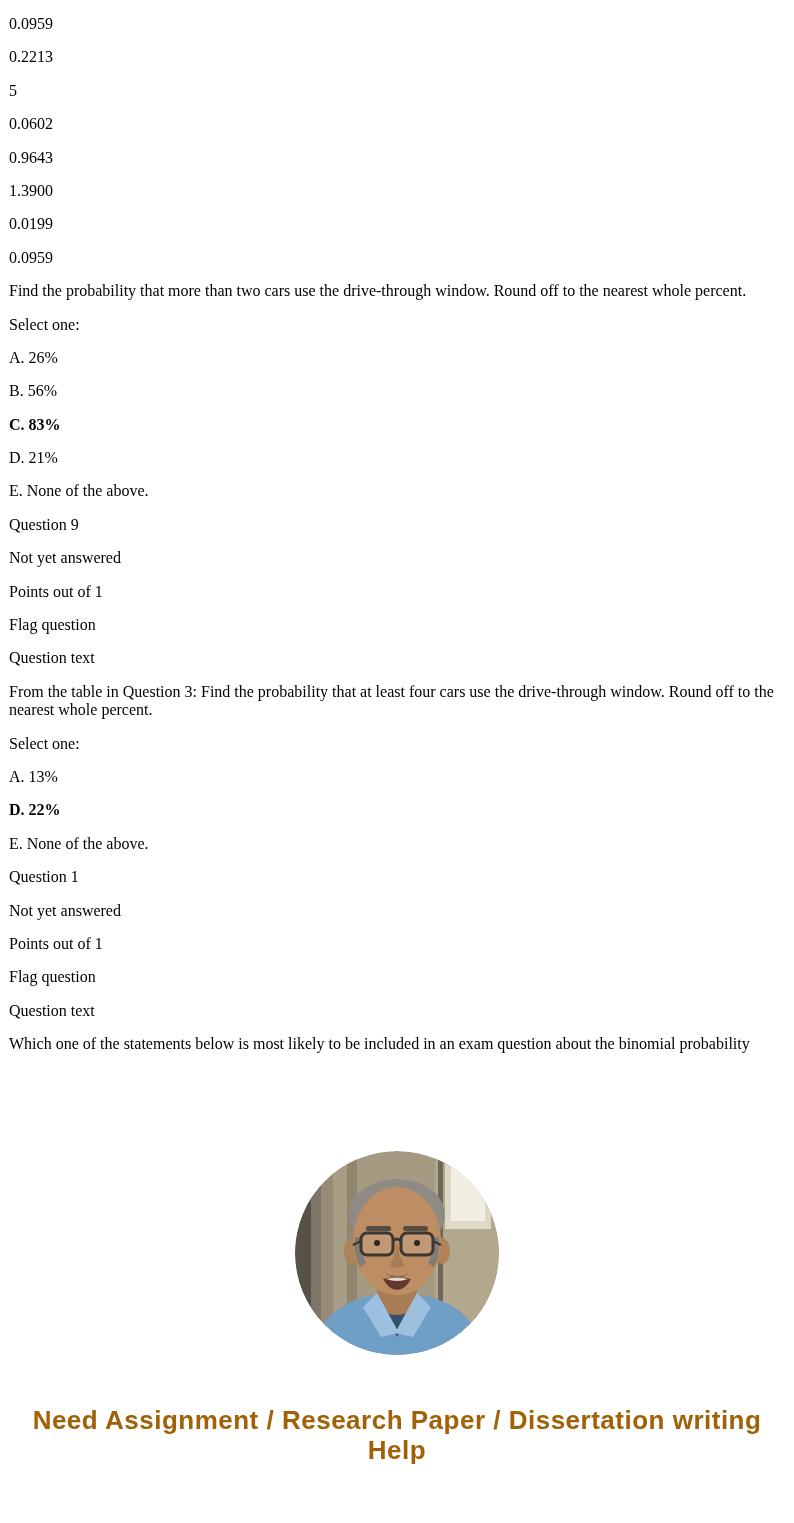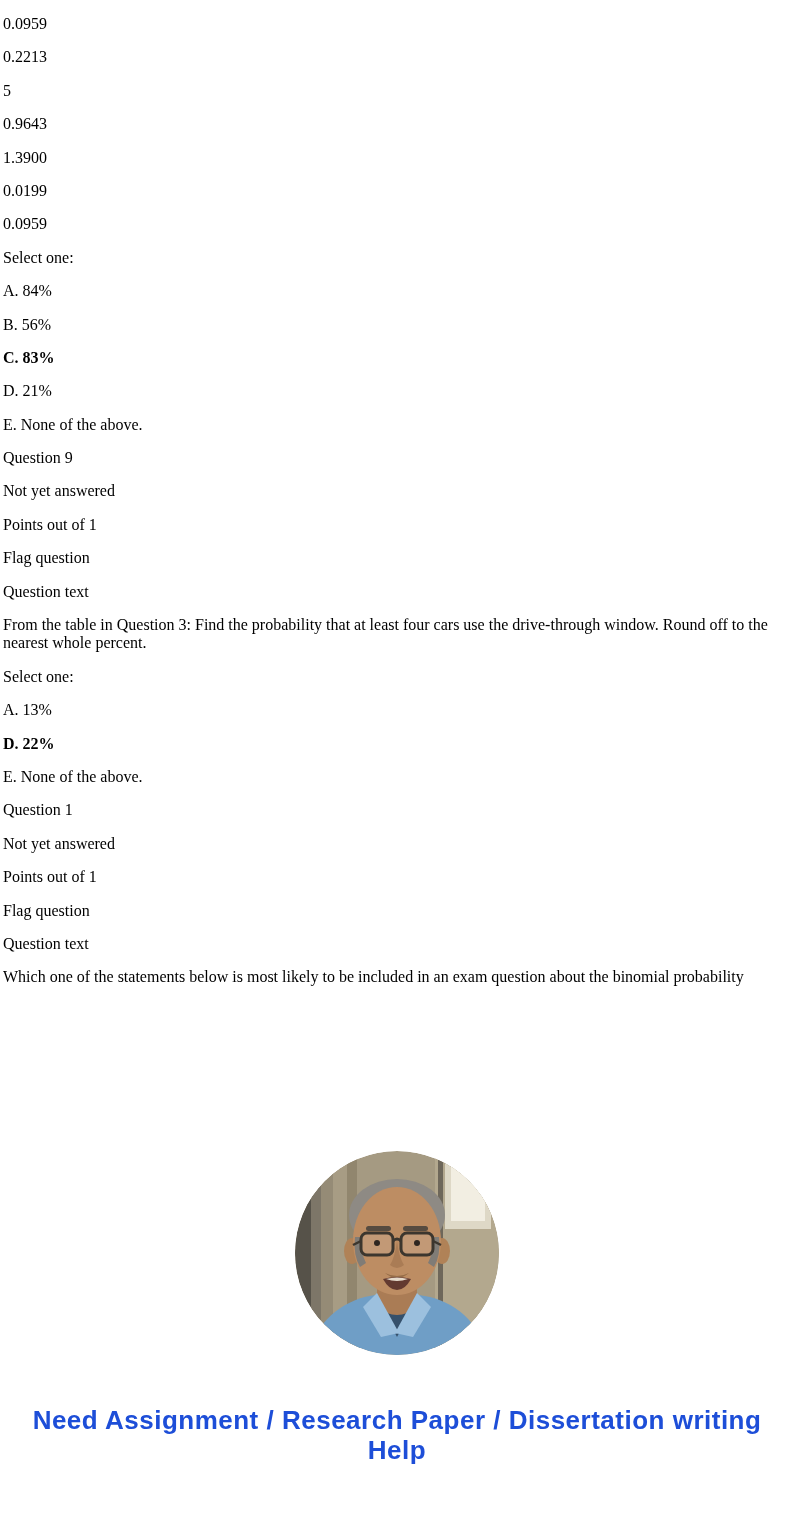--- a/index.html
+++ b/index.html
@@ -9,21 +9,21 @@
   }
   body {
     width: 794px; height: 1523px;
     overflow: hidden;
     color: #000000;
     font-family: "Liberation Serif", serif;
   }
   .doc {
     height: 1129px;
     overflow: hidden;
-    padding: 0 9px 0 3px;
+    padding: 0 9px 0 9px;
     font-size: 16px;
   }
   .doc p.line {
     margin: 15px 0;
     line-height: 1.15;
   }
   .doc p.line.bold { font-weight: bold; }
   .photo-wrap {
     margin-top: 22px;
     display: flex;
@@ -34,21 +34,21 @@
     border-radius: 50%;
     overflow: hidden;
     flex: 0 0 auto;
   }
   .avatar svg { display: block; }
   .promo-text {
     margin-top: 50px;
     text-align: center;
     font-family: "Liberation Sans", sans-serif;
     font-weight: bold;
-    color: #1d4ed8;
+    color: #a16207;
   }
   .promo-heading {
     font-size: 26px;
     line-height: 30px;
     letter-spacing: 0.5px;
     max-width: 740px;
     margin: 0 auto;
   }
   .promo-contact {
     font-size: 24px;
@@ -58,26 +58,28 @@
   }
 </style>
 </head>
 <body>
 
 <div class="doc">
   <div>
       <p class="line">0.0959</p>
       <p class="line">0.2213</p>
       <p class="line">5</p>
+      <p class="line">0.0602</p>
       <p class="line">0.9643</p>
       <p class="line">1.3900</p>
       <p class="line">0.0199</p>
       <p class="line">0.0959</p>
+      <p class="line">Find the probability that more than two cars use the drive-through window. Round off to the nearest whole percent.</p>
       <p class="line">Select one:</p>
-      <p class="line">A. 84%</p>
+      <p class="line">A. 26%</p>
       <p class="line">B. 56%</p>
       <p class="line bold">C. 83%</p>
       <p class="line">D. 21%</p>
       <p class="line">E. None of the above.</p>
       <p class="line">Question 9</p>
       <p class="line">Not yet answered</p>
       <p class="line">Points out of 1</p>
       <p class="line">Flag question</p>
       <p class="line">Question text</p>
       <p class="line">From the table in Question 3: Find the probability that at least four cars use the drive-through window. Round off to the nearest whole percent.</p>

